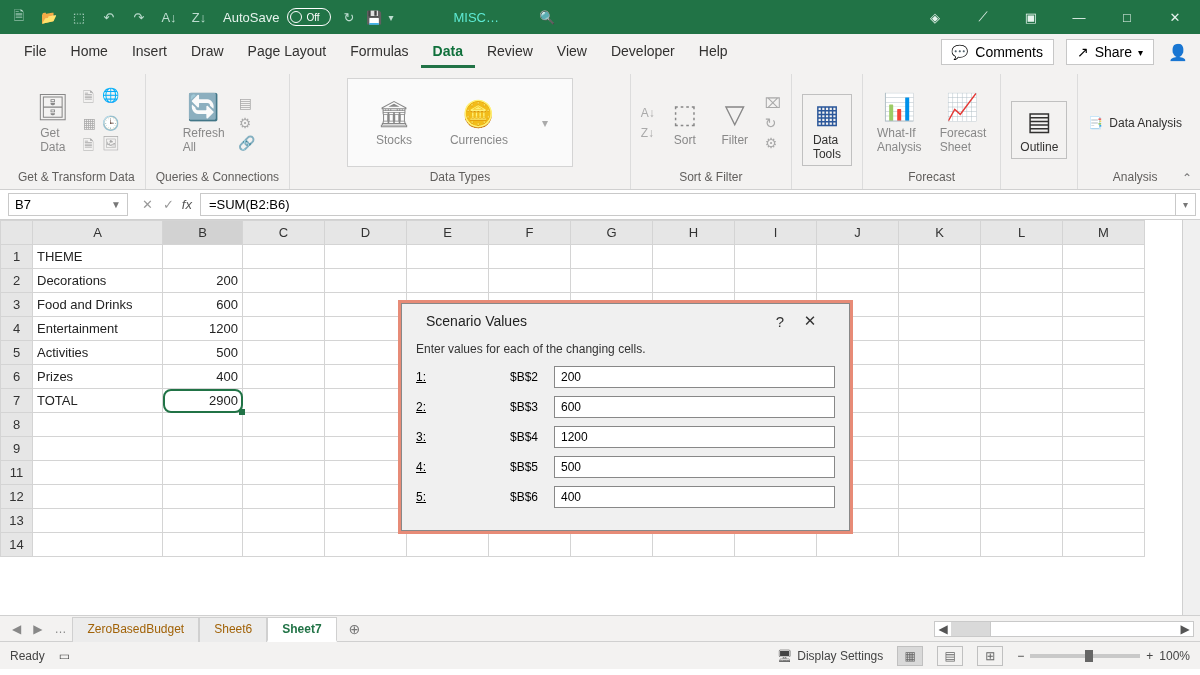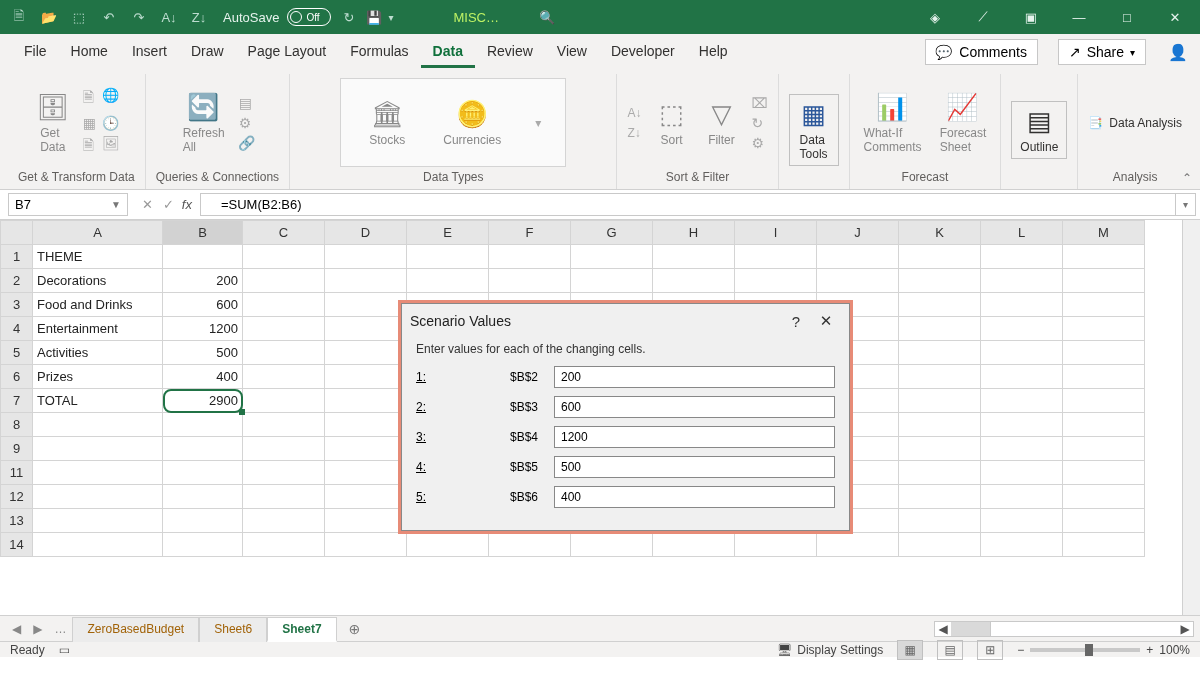--- a/index.html
+++ b/index.html
@@ -5,27 +5,27 @@
   * { box-sizing: border-box; margin: 0; padding: 0; font-family: "Segoe UI", Arial, sans-serif; }
   body { width: 1200px; height: 675px; background: #fff; overflow: hidden; position: relative; font-size: 13px; }
 
   
   .titlebar { height: 34px; background: #217346; display: flex; align-items: center; color: #fff; padding: 0 10px; }
   .titlebar .qat { display: flex; align-items: center; gap: 12px; color: #bcdccf; }
   .titlebar .qat span { width:18px; text-align:center; }
   .titlebar .autosave { display: flex; align-items: center; gap: 8px; margin-left: 15px; font-size: 13px; color: #e6f3ed; }
   .autosave .toggle { width: 44px; height: 18px; border: 1px solid #fff; border-radius: 9px; display: flex; align-items: center; padding: 0 6px 0 2px; font-size: 10px; color:#fff; }
   .autosave .toggle .knob { width: 12px; height: 12px; border-radius: 50%; background:#fff; margin-right:4px; border:1px solid #fff; background:transparent; }
-  .titlebar .filename { margin-left: 60px; font-size: 13px; color:#bef264; }
+  .titlebar .filename { margin-left: 60px; font-size: 13px; color:#5eead4; }
   .titlebar .searcharea { margin-left: 40px; color:#e6f3ed; }
   .titlebar .right { margin-left:auto; display:flex; gap:18px; align-items:center; color:#e6f3ed; }
   .titlebar .right .wc { width:30px; text-align:center; }
 
   
-  .menubar { height: 36px; background:#f3f2f1; display:flex; align-items:center; padding: 0 12px; gap: 12px; border-bottom: none; justify-content: flex-end; }
+  .menubar { height: 36px; background:#f3f2f1; display:flex; align-items:center; padding: 0 12px; gap: 4px; border-bottom: none; justify-content: flex-end; }
   .menubar .tab { padding: 6px 12px; font-size:14px; color:#323130; cursor:pointer; }
   .menubar .tab.active { color:#0f703b; border-bottom:3px solid #217346; font-weight:600; }
   .menubar .spacer { flex:1; }
   .comments-btn { border:1px solid #c7c7c7; background:#fff; padding:4px 10px; display:flex; align-items:center; gap:6px; font-size:14px; }
   .share-btn { border:1px solid #c7c7c7; background:#fff; padding:4px 10px; margin-left:8px; display:flex; align-items:center; gap:6px; font-size:14px; }
   .collab { margin-left:10px; color:#666; font-size:16px; }
 
   
   .ribbon { height: 120px; background:#f3f2f1; border-bottom:1px solid #d0d0d0; display:flex; align-items:stretch; padding: 4px 8px 0 8px; gap:0; position:relative; }
   .group { display:flex; flex-direction:column; align-items:center; padding: 4px 10px 0 10px; border-right:1px solid #dcdcdc; color:#a0a0a0; }
@@ -37,21 +37,21 @@
   .big-btn .icn { width:32px; height:32px; display:flex; align-items:center; justify-content:center; font-size:26px; }
   .icn-grid2 { display:grid; grid-template-columns:auto auto; gap:4px 6px; font-size:14px; color:#aaa; }
   .ribbon .collapse { position:absolute; right:8px; bottom:4px; color:#777; font-size:12px; }
 
   
   .fbar { height:30px; background:#fff; border-bottom:1px solid #d0d0d0; display:flex; align-items:center; font-size:13px; }
   .namebox { width:120px; height:23px; border:1px solid #c9c9c9; margin:0 6px 0 8px; display:flex; align-items:center; padding:0 6px; justify-content:space-between; }
   .namebox .dd { color:#777; font-size:10px; }
   .fx-icons { display:flex; gap:10px; color:#999; padding:0 8px; align-items:center; }
   .fx-label { font-style:italic; color:#555; padding-right:8px; }
-  .formula-input { flex:1; height:23px; border:1px solid #c9c9c9; padding:0 20px; display:flex; align-items:center; }
+  .formula-input { flex:1; height:23px; border:1px solid #c9c9c9; padding:0 8px; display:flex; align-items:center; }
   .fbar .exp { width:20px; text-align:center; color:#777; border:1px solid #c9c9c9; height:23px; line-height:21px; margin:0 4px 0 0; font-size:10px; border-left:none;}
 
   
   .gridwrap { position:relative; height: 395px; display:flex; background:#fff; }
   .sheet { flex:1; overflow:hidden; position:relative; }
   table.cells { border-collapse:collapse; table-layout:fixed; }
   table.cells th, table.cells td { border:1px solid #d4d4d4; height:24px; font-size:13px; color:#222; padding:0 4px; font-weight:normal; }
   table.cells th { background:#e6e6e6; text-align:center; font-weight:normal; color:#333; }
   table.cells th.rowhdr { width:32px; background:#e6e6e6; }
   table.cells th.colhdr { height:22px; }
@@ -71,32 +71,32 @@
   .sheettabs { height:26px; background:#f3f2f1; border-top:1px solid #d0d0d0; display:flex; align-items:center; font-size:12px; padding:0 6px; }
   .sheettabs .nav { color:#888; padding:0 6px; }
   .sheettabs .tab { padding:4px 14px; border:1px solid #d0d0d0; border-bottom:none; background:#ececec; margin-top:2px; color:#a16207; }
   .sheettabs .tab.active { background:#fff; color:#217346; font-weight:600; border-bottom:2px solid #fff; }
   .sheettabs .add { padding:0 12px; color:#777; font-size:14px; }
   .sheettabs .hscroll { margin-left:auto; width:260px; height:16px; border:1px solid #c9c9c9; background:#fff; display:flex; }
   .sheettabs .hscroll .th { width:40px; background:#d9d9d9; border-right:1px solid #c9c9c9; }
   .sheettabs .hscroll .ar { width:16px; text-align:center; color:#555; }
 
   
-  .statusbar { height:16px; background:#f3f2f1; border-top:1px solid #d0d0d0; display:flex; align-items:center; font-size:12px; color:#444; padding:0 10px; gap:14px; }
+  .statusbar { height:28px; background:#f3f2f1; border-top:1px solid #d0d0d0; display:flex; align-items:center; font-size:12px; color:#444; padding:0 10px; gap:14px; }
   .statusbar .viewbtn { width:26px; height:20px; border:1px solid #c0c0c0; display:flex; align-items:center; justify-content:center; color:#666; }
   .statusbar .viewbtn.active { background:#d9d9d9; }
   .statusbar .spacer { flex:1; }
   .statusbar .zoom { display:flex; align-items:center; gap:6px; }
   .statusbar .zoom .track { width:110px; height:4px; background:#c9c9c9; position:relative; }
   .statusbar .zoom .track .thumb { position:absolute; left:55px; top:-4px; width:8px; height:12px; background:#666; }
 
   
   .dialog-border { position:absolute; left:398px; top:300px; width:455px; border:3px solid #e78b77; background:#e78b77; }
   .dialog { background:#f0f0f0; border:1px solid #888; }
-  .dlg-title { height:34px; display:flex; align-items:center; padding:0 8px; font-size:14px; color:#222; }
+  .dlg-title { height:34px; display:flex; align-items:center; padding:0 24px; font-size:14px; color:#222; }
   .dlg-title .sp { flex:1; }
   .dlg-title .help, .dlg-title .close { width:30px; text-align:center; font-size:15px; color:#333; }
   .dlg-body { padding: 4px 14px 14px 14px; }
   .dlg-body .instr { font-size:12px; color:#333; margin-bottom:10px; }
   .dlg-row { display:flex; align-items:center; gap:10px; margin-bottom:8px; font-size:12px; }
   .dlg-row .num { width:18px; text-decoration:underline; }
   .dlg-row .ref { width:100px; text-align:right; padding-right:6px; }
   .dlg-row input { flex:1; height:22px; border:1px solid #888; padding:0 6px; font-size:12px; background:#fff; }
   .dlg-btns { display:flex; gap:14px; margin-top:14px; }
   .dlg-btns button { width:110px; height:26px; border:1px solid #9a9a9a; background:#e7e7e7; font-size:13px; }
@@ -243,21 +243,21 @@
 Tools</span>
       </div>
     </div>
     <div class="label"></div>
   </div>
   <div class="group">
     <div class="items">
       <div class="big-btn">
         <div class="icn">📊</div>
         <span style="white-space:pre">What-If
-Comments</span>
+Analysis</span>
       </div>
       <div class="big-btn">
         <div class="icn">📈</div>
         <span style="white-space:pre">Forecast
 Sheet</span>
       </div>
     </div>
     <div class="label">Forecast</div>
   </div>
   <div class="group">

